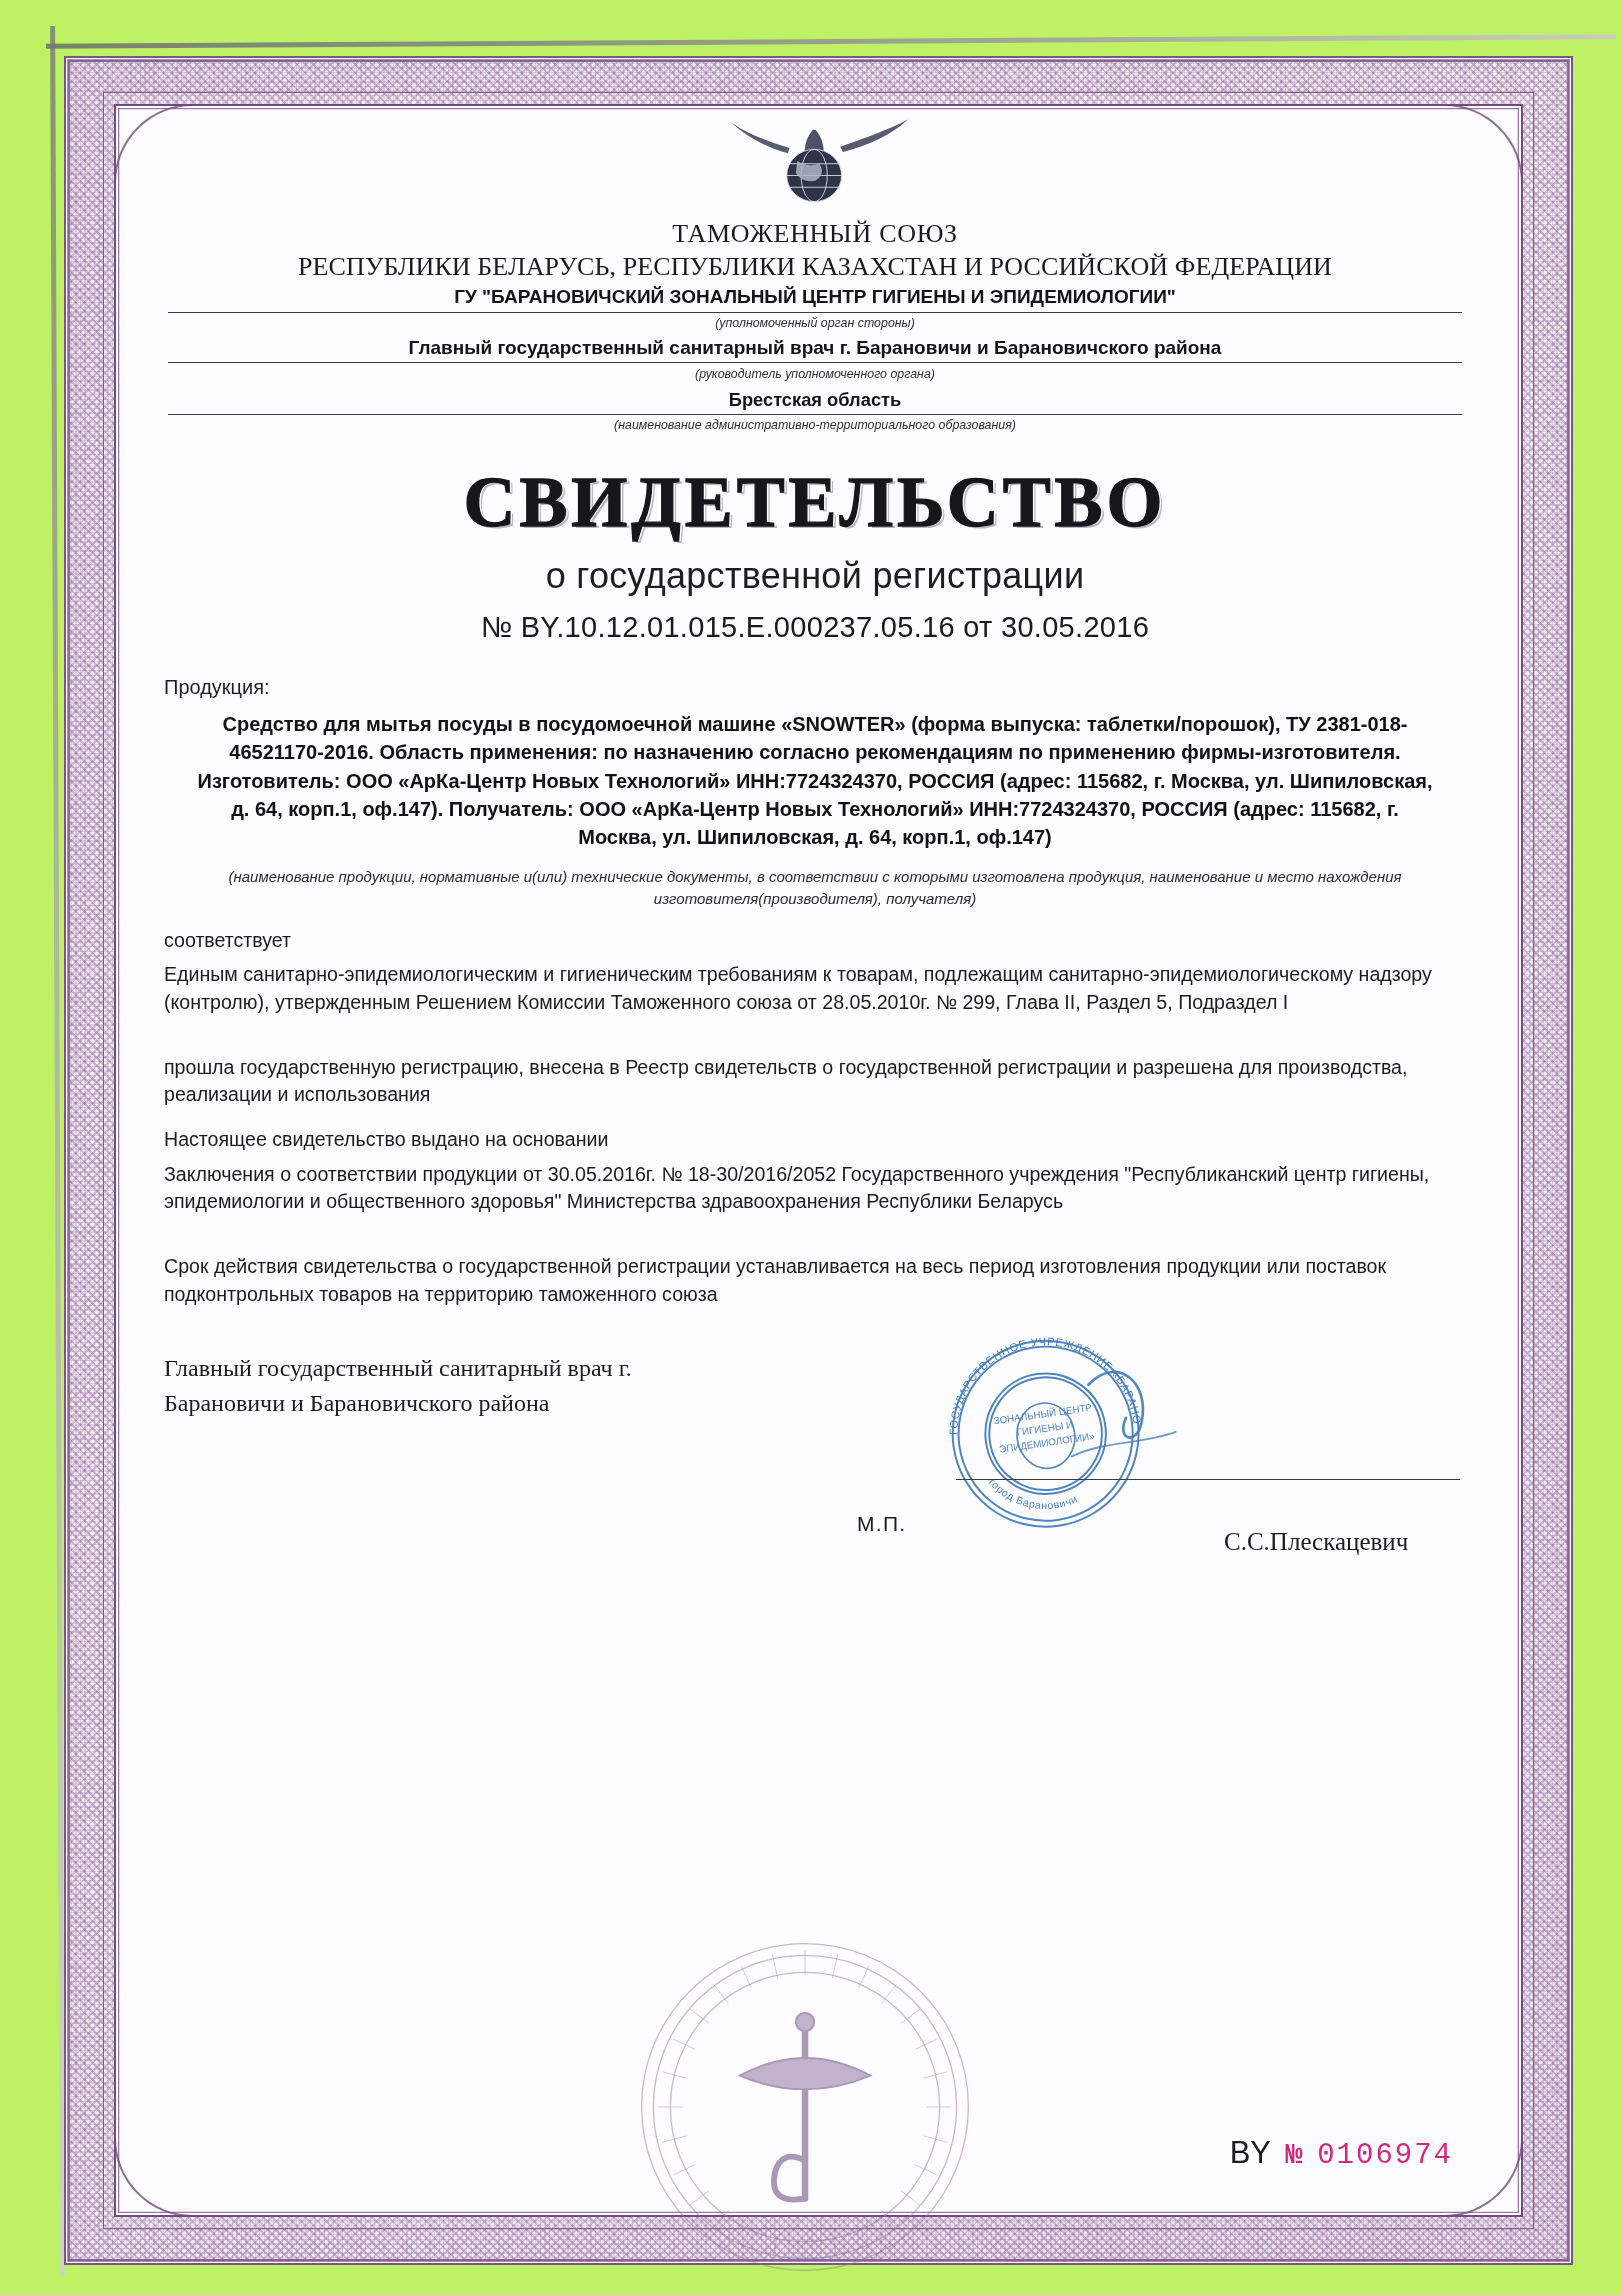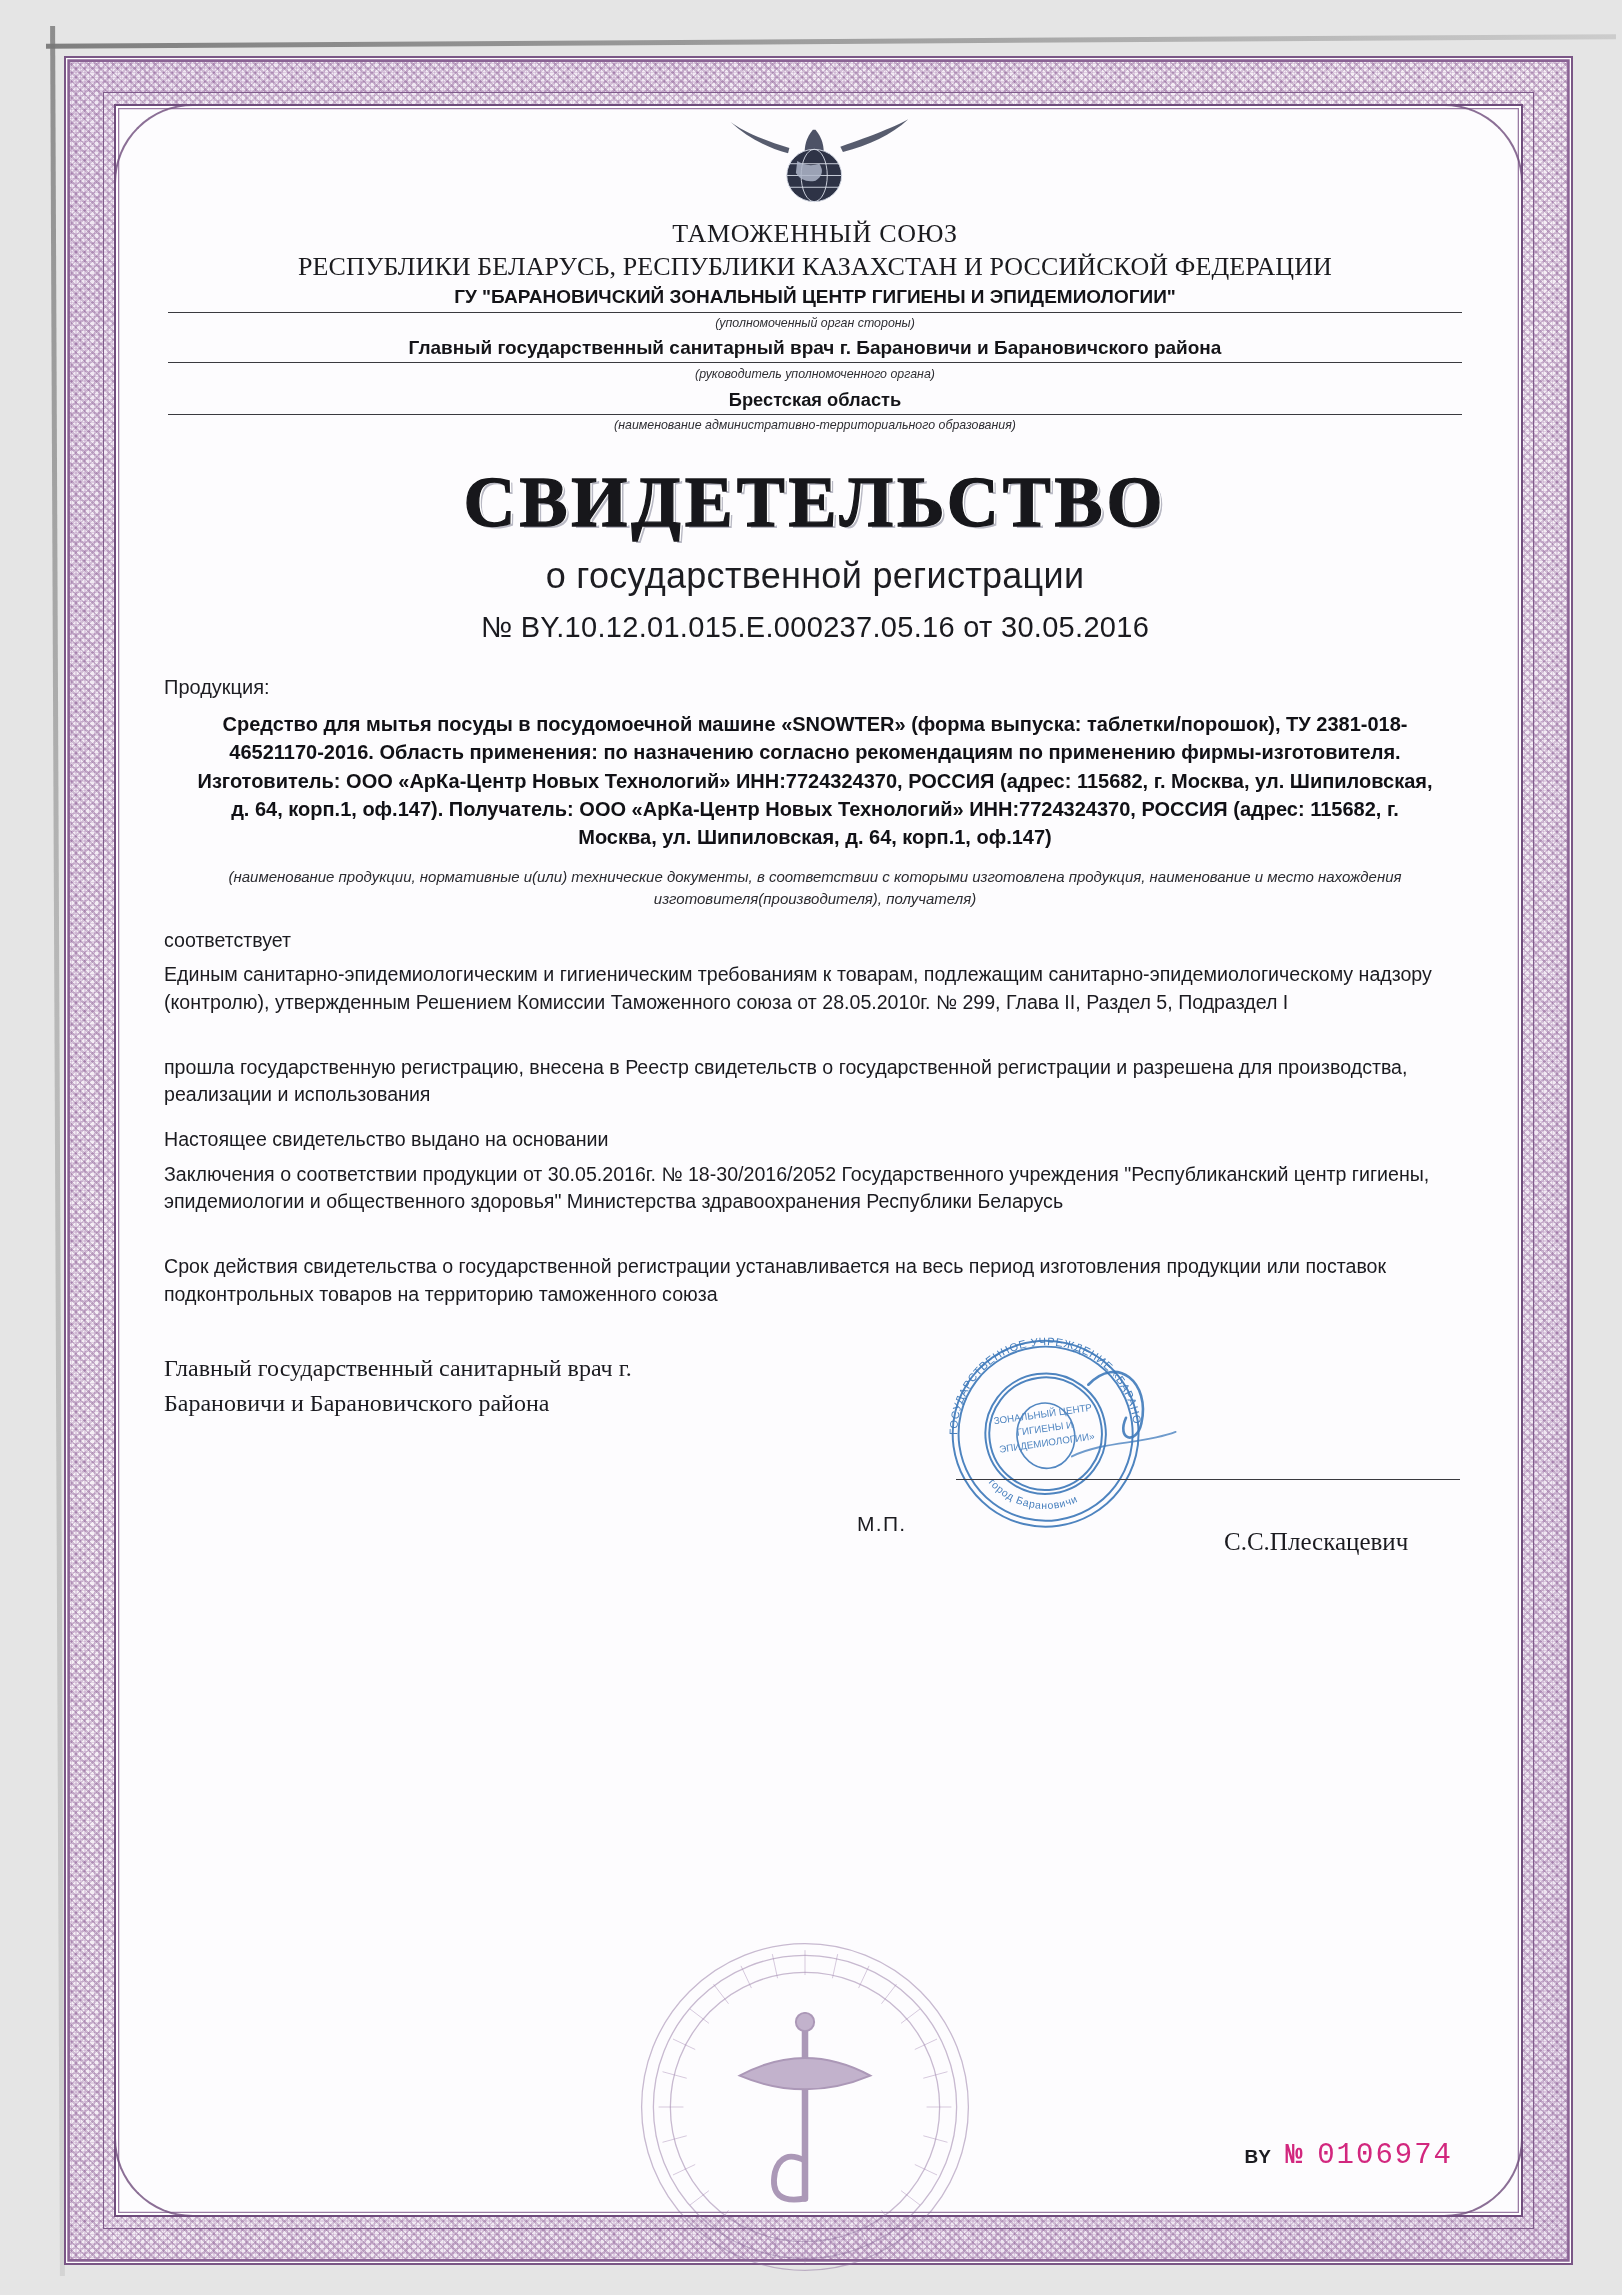--- a/index.html
+++ b/index.html
@@ -14,21 +14,21 @@
     position: relative;
     overflow: hidden;
   }
 
   
   .scan {
     position: absolute;
     left: 0; top: 0;
     width: 1622px;
     height: 2295px;
-    background: #e5e5e5;
+    background: #bef264;
   }
   .paper-edge-top {
     position: absolute;
     left: 46px; top: 39px;
     width: 1570px; height: 5.2px;
     background: linear-gradient(to right, #6d6d6d, #9a9a9a 60%, #c8c8c8);
     transform: rotate(-0.35deg);
     opacity: .85;
   }
   .paper-edge-left {
@@ -276,24 +276,24 @@
   .serial {
     position: absolute;
     right: 13px;
     bottom: 39px;
     display: flex;
     align-items: baseline;
     gap: 14.4px;
     font-family: "Liberation Mono", monospace;
   }
   .serial .by {
-    font-size: 19px;
+    font-size: 31px;
     color: #1b1b20;
     font-family: "Liberation Sans", sans-serif;
-    font-weight: bold;
+    font-weight: normal;
     text-align: right;
   }
   .serial .no {
     font-size: 29px;
     color: #d2277e;
     font-weight: bold;
   }
   .serial .digits {
     font-size: 29px;
     color: #d2277e;

